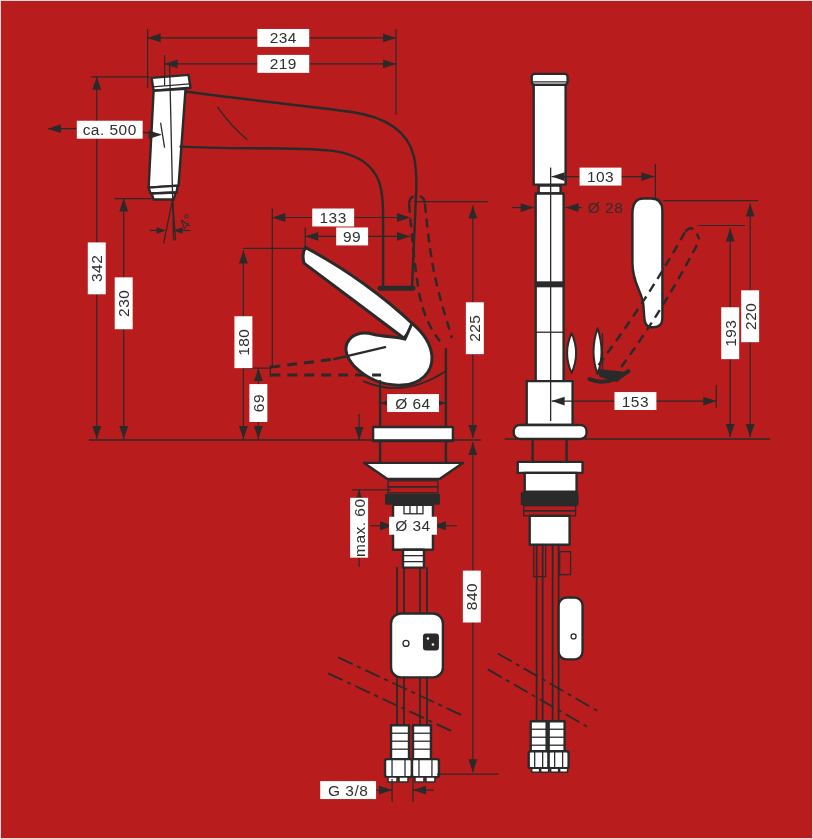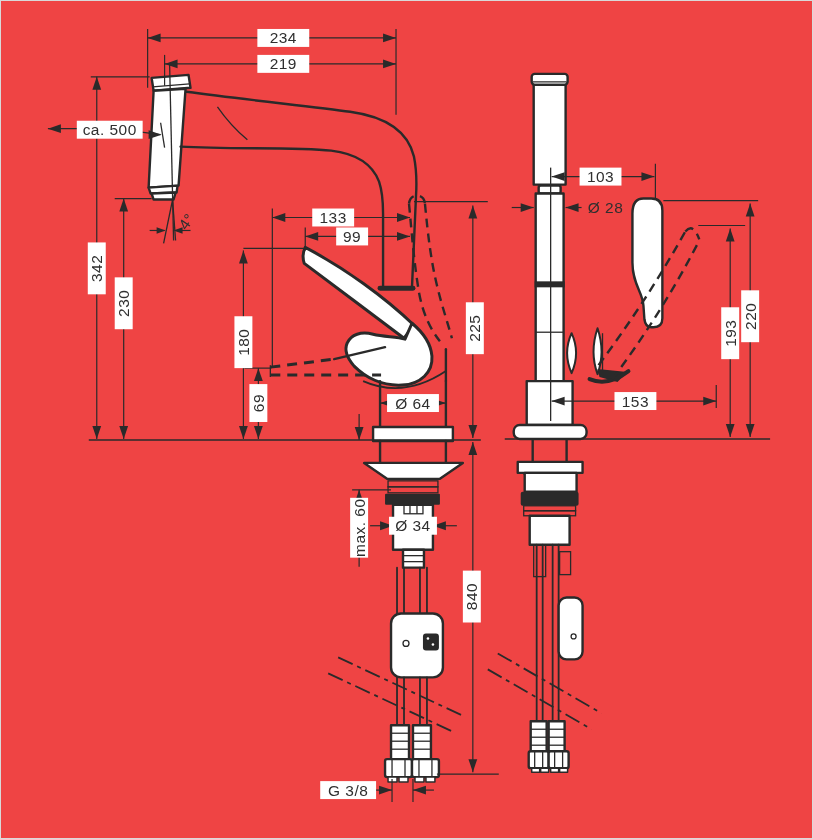--- a/index.html
+++ b/index.html
@@ -1,16 +1,16 @@
 <!DOCTYPE html>
 <html><head>
 <meta charset="utf-8">
 <style>
   html,body{margin:0;padding:0;background:#fff;}
-  .page{position:relative;width:811px;height:837px;background:#ef4444;
+  .page{position:relative;width:811px;height:837px;background:#b91c1c;
         border:1px solid #d9d9d9;overflow:hidden;
         font-family:"Liberation Sans",sans-serif;}
   svg{display:block;}
   .ln   {stroke:#2a2a2a;stroke-width:2.4;fill:none;stroke-linecap:round;stroke-linejoin:round;}
   .fw   {fill:#ffffff;}
   .thin {stroke:#2a2a2a;stroke-width:1.3;fill:none;stroke-linecap:butt;}
   .dim  {stroke:#2a2a2a;stroke-width:1.2;fill:none;stroke-linecap:butt;}
   .arr  {fill:#2a2a2a;stroke:none;}
   .dark {fill:#2a2a2a;stroke:none;}
   .dash {stroke:#2a2a2a;stroke-width:2.4;fill:none;stroke-dasharray:9 6;stroke-linecap:butt;}

